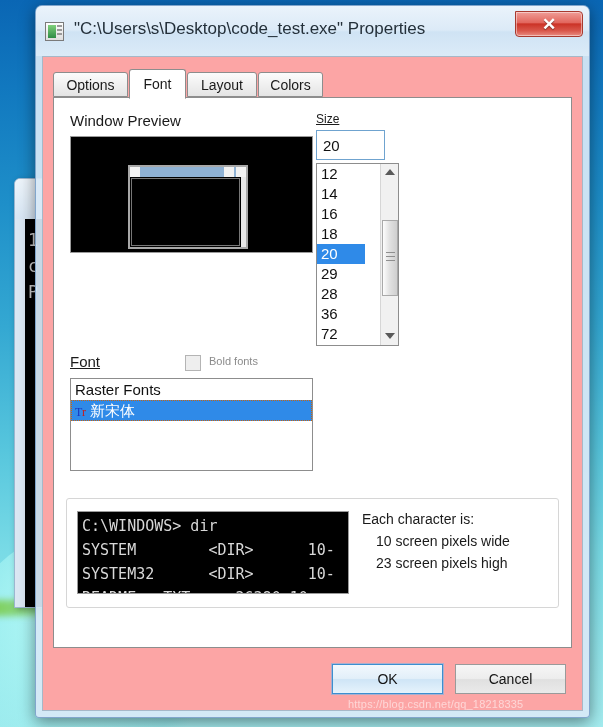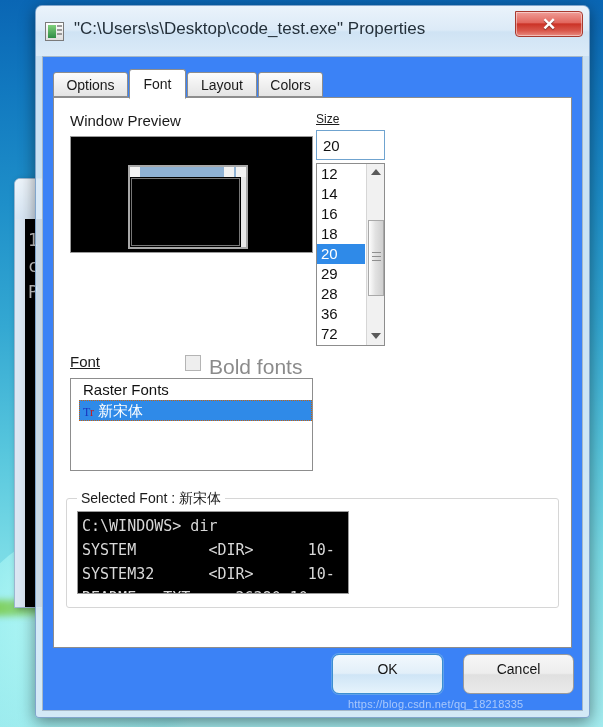--- a/index.html
+++ b/index.html
@@ -147,21 +147,21 @@
     color: #fff;
     font-size: 17px;
     font-weight: bold;
     text-shadow: 0 1px 1px rgba(0,0,0,.45);
   }
 
   
   #client {
     position: absolute;
     left: 6px; right: 6px; top: 50px; bottom: 6px;
-    background: #3b82f6;
+    background: #fca5a5;
     border: 1px solid #a6b8c8;
   }
 
   
   #tabstrip {
     position: absolute; left: 10px; top: 12px;
     height: 28px;
   }
   .tab {
     position: absolute;
@@ -239,21 +239,21 @@
     background: #fff;
     border: 1px solid #6fa3cf;
     font-size: 15px;
     color: #111;
     padding: 4px 6px;
     font-family: "Liberation Sans", sans-serif;
   }
   #size-list {
     position: absolute;
     left: 262px; top: 65px;
-    width: 69px; height: 183px;
+    width: 83px; height: 183px;
     background: #fff;
     border: 1px solid #8d8d8d;
     overflow: hidden;
   }
   #size-items { position: absolute; left: 0; top: 0; width: 48px; }
   .size-item {
     height: 20px;
     line-height: 20px;
     font-size: 15px;
     padding-left: 4px;
@@ -316,21 +316,20 @@
     overflow: hidden;
   }
   .font-item {
     height: 21px;
     line-height: 21px;
     font-size: 15px;
     padding-left: 4px;
     color: #111;
     white-space: nowrap;
     cursor: pointer;
-    margin-left: 8px;
   }
   .font-item.sel {
     background: #2f8ae8;
     color: #fff;
     outline: 1px dotted #c8640f;
     outline-offset: -1px;
   }
   .tt-icon {
     display: inline-block;
     width: 15px;
@@ -377,37 +376,37 @@
     position: absolute;
     left: 295px; top: 12px;
   }
   #char-info .ci-head { font-size: 14px; color: #1a1a1a; margin-bottom: 6px; }
   #char-info .ci-row { font-size: 14px; color: #1a1a1a; margin-left: 14px; margin-bottom: 6px; }
 
   
   .dlgbtn {
     position: absolute;
     bottom: 16px;
-    width: 111px; height: 40px;
+    width: 111px; height: 30px;
     font-size: 14px;
     color: #141414;
     background: linear-gradient(to bottom,#f6f6f6 0%,#ededed 48%,#e0e0e0 52%,#eaeaea 100%);
     border: 1px solid #9a9a9a;
-    border-radius: 7px;
+    border-radius: 0;
     text-align: center;
     line-height: 28px;
     cursor: pointer;
   }
   #ok-button {
     right: 139px;
     background: linear-gradient(to bottom,#f2f8fd 0%,#e2eff9 48%,#cfe5f6 52%,#e6f3fc 100%);
     border: 1px solid #3c8fd0;
     box-shadow: 0 0 0 1px rgba(120,180,230,.6);
   }
-  #cancel-button { right: 8px; }
+  #cancel-button { right: 16px; }
 
   #watermark {
     position: absolute;
     left: 348px; top: 698px;
     font-size: 11px;
     color: rgba(255,255,255,.55);
     white-space: nowrap;
     letter-spacing: .2px;
     font-family: "Liberation Sans", sans-serif;
   }
@@ -494,39 +493,43 @@
               <span class="grip"></span>
             </div>
           <div class="sb-arrow down">
               <i></i>
             </div>
         </div>
       </div>
 
       <div class="lbl" style="left:16px;top:255px;font-size:15px"><u>Font</u></div>
       <div id="bold-chk"></div>
-      <div class="lbl" style="left:155px;top:257px;font-size:21px;color:#8b8b8b">Bold fonts</div>
+      <div class="lbl" style="left:155px;top:257px;font-size:11px;color:#8b8b8b">Bold fonts</div>
 
       <div id="font-list">
         <div class="font-item">
           <span>Raster Fonts</span>
         </div>
         <div class="font-item sel">
           <span class="tt-icon"><span class="t">T</span><span class="r">r</span></span><span>新宋体</span>
         </div>
       </div>
 
       <div id="sel-group">
-        <div id="sel-group-title">Selected Font : 新宋体</div>
 
         <div id="console-preview"><span>C:\WINDOWS&gt; dir</span>
 <span>SYSTEM        &lt;DIR&gt;      10-</span>
 <span>SYSTEM32      &lt;DIR&gt;      10-</span>
 <span>README   TXT     26380 10-</span></div>
 
+        <div id="char-info">
+          <div class="ci-head">Each character is:</div>
+          <div class="ci-row">10 screen pixels wide</div>
+          <div class="ci-row">23 screen pixels high</div>
+        </div>
       </div>
 
     </div>
 
     <div class="dlgbtn" id="ok-button">OK</div>
     <div class="dlgbtn" id="cancel-button">Cancel</div>
 
   </div>
 </div>
 

